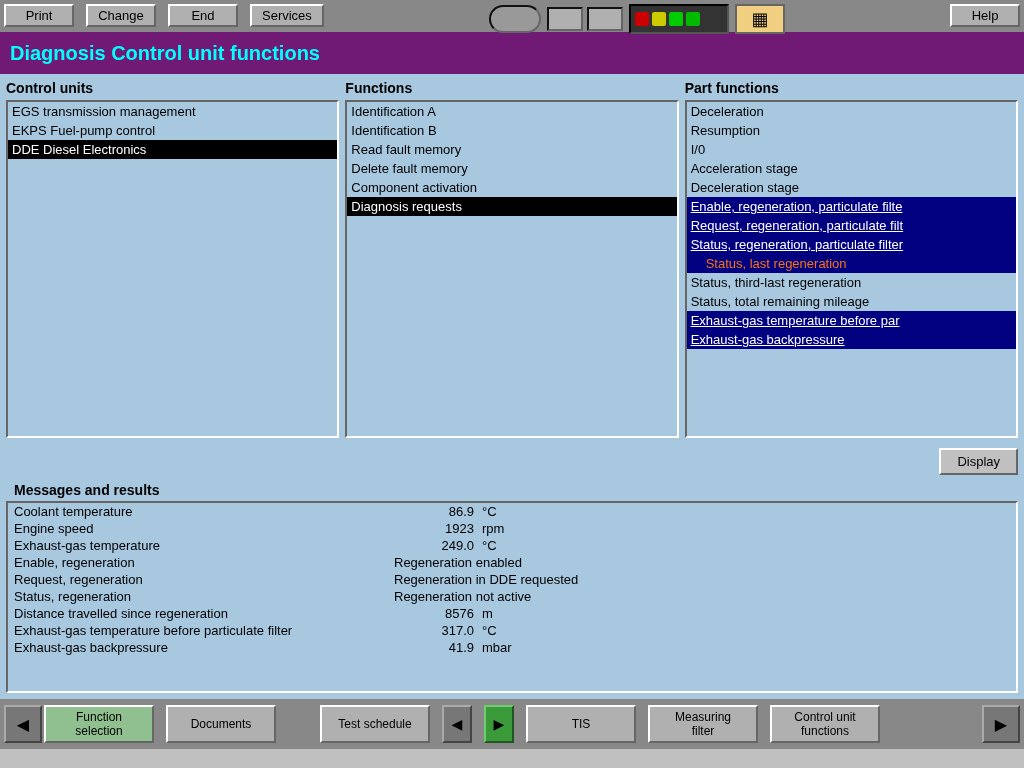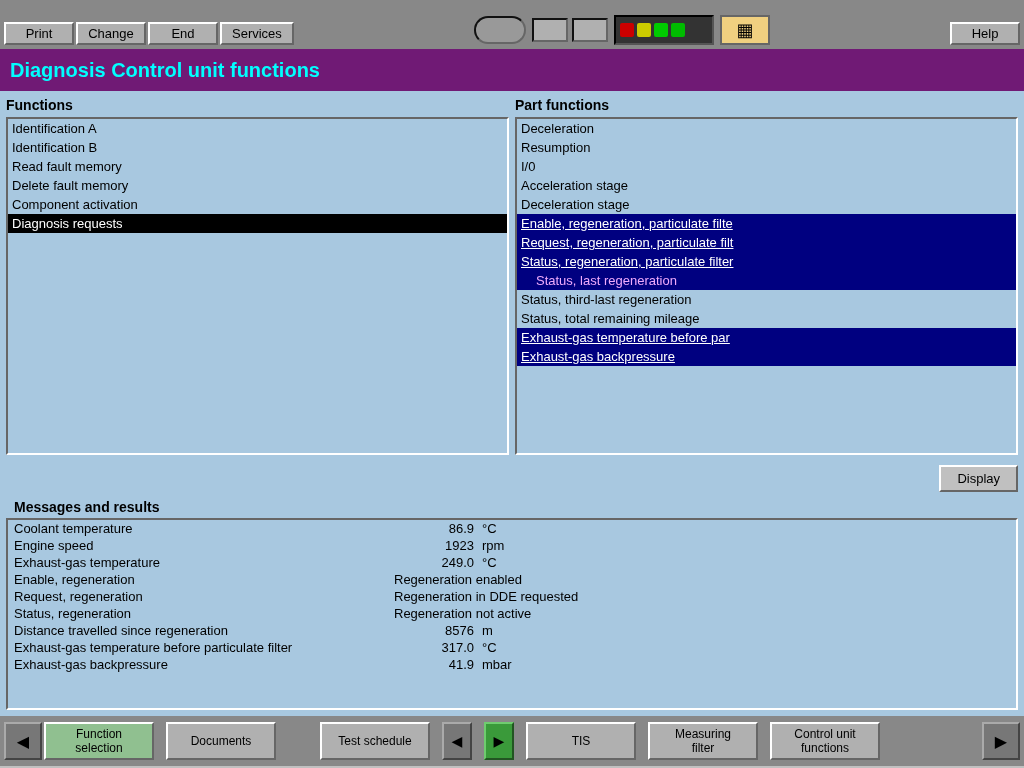--- a/index.html
+++ b/index.html
@@ -8,24 +8,24 @@
       height: 768px;
       background: #c0c0c0;
       font-family: Arial, sans-serif;
       font-size: 13px;
       overflow: hidden;
     }
 
     
     #toolbar {
       display: flex;
-      align-items: flex-end;
-      height: 49px;
+      align-items: flex-start;
+      height: 32px;
       background: #888;
-      gap: 2px;
+      gap: 12px;
       padding: 4px 4px;
     }
     .toolbar-btn {
       background: #b0b0b0;
       border: 2px solid;
       border-color: #fff #666 #666 #fff;
       padding: 2px 10px;
       font-size: 13px;
       cursor: pointer;
       min-width: 70px;
@@ -136,21 +136,21 @@
       text-overflow: ellipsis;
       color: #000;
       font-size: 13px;
     }
     .list-item.selected {
       background: #000000;
       color: #fff;
     }
     .list-item.selected-blue {
       background: #000080;
-      color: #f0abfc;
+      color: #f97316;
       padding-left: 19px;
     }
     .list-item.highlighted {
       background: #000080;
       color: #fff;
       text-decoration: underline;
     }
 
     
     #display-area {
@@ -293,20 +293,30 @@
   </div>
   <button class="toolbar-btn">Help</button>
 </div>
 
 <div id="title-bar">
   <span>Diagnosis  Control unit functions</span>
 </div>
 
 <div id="main-content">
 
+  <div class="panel">
+    <div class="panel-title">Control units</div>
+    <div class="list-container">
+      <div class="list-scroll" id="cu-list">
+          <div class="list-item">EGS transmission management</div>
+          <div class="list-item">EKPS Fuel-pump control</div>
+          <div class="list-item selected">DDE Diesel Electronics</div>
+        </div>
+    </div>
+  </div>
 
   <div class="panel">
     <div class="panel-title">Functions</div>
     <div class="list-container">
       <div class="list-scroll" id="fn-list">
           <div class="list-item">Identification A</div>
           <div class="list-item">Identification B</div>
           <div class="list-item">Read fault memory</div>
           <div class="list-item">Delete fault memory</div>
           <div class="list-item">Component activation</div>

